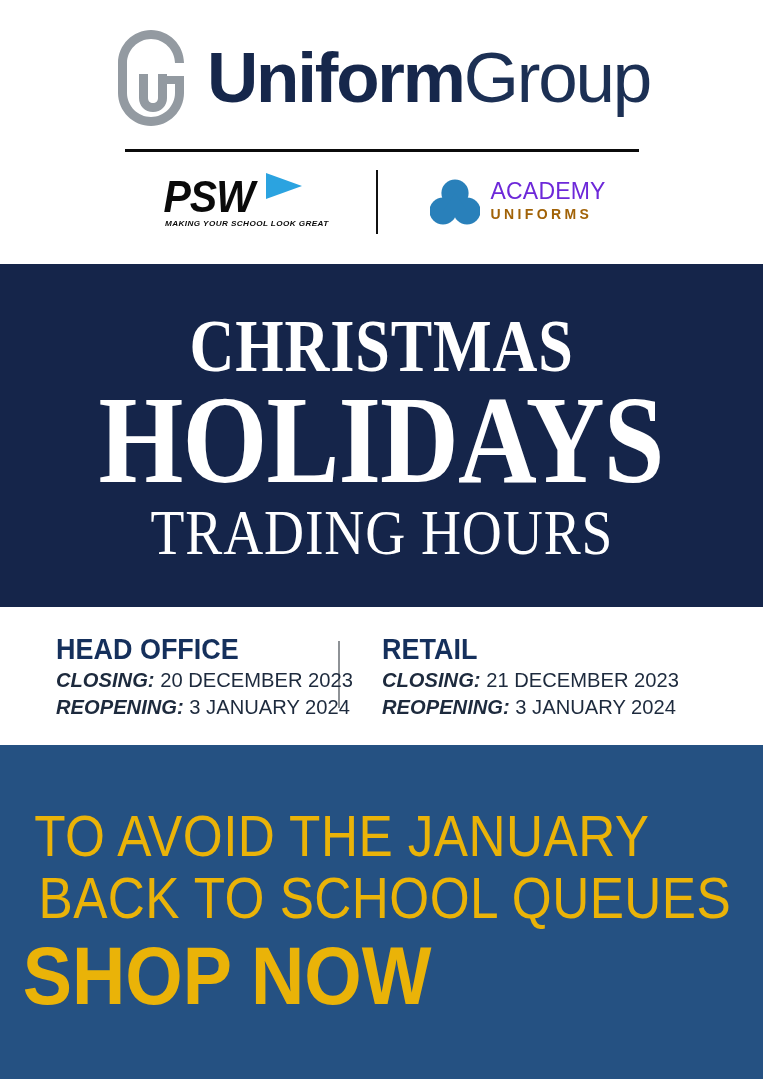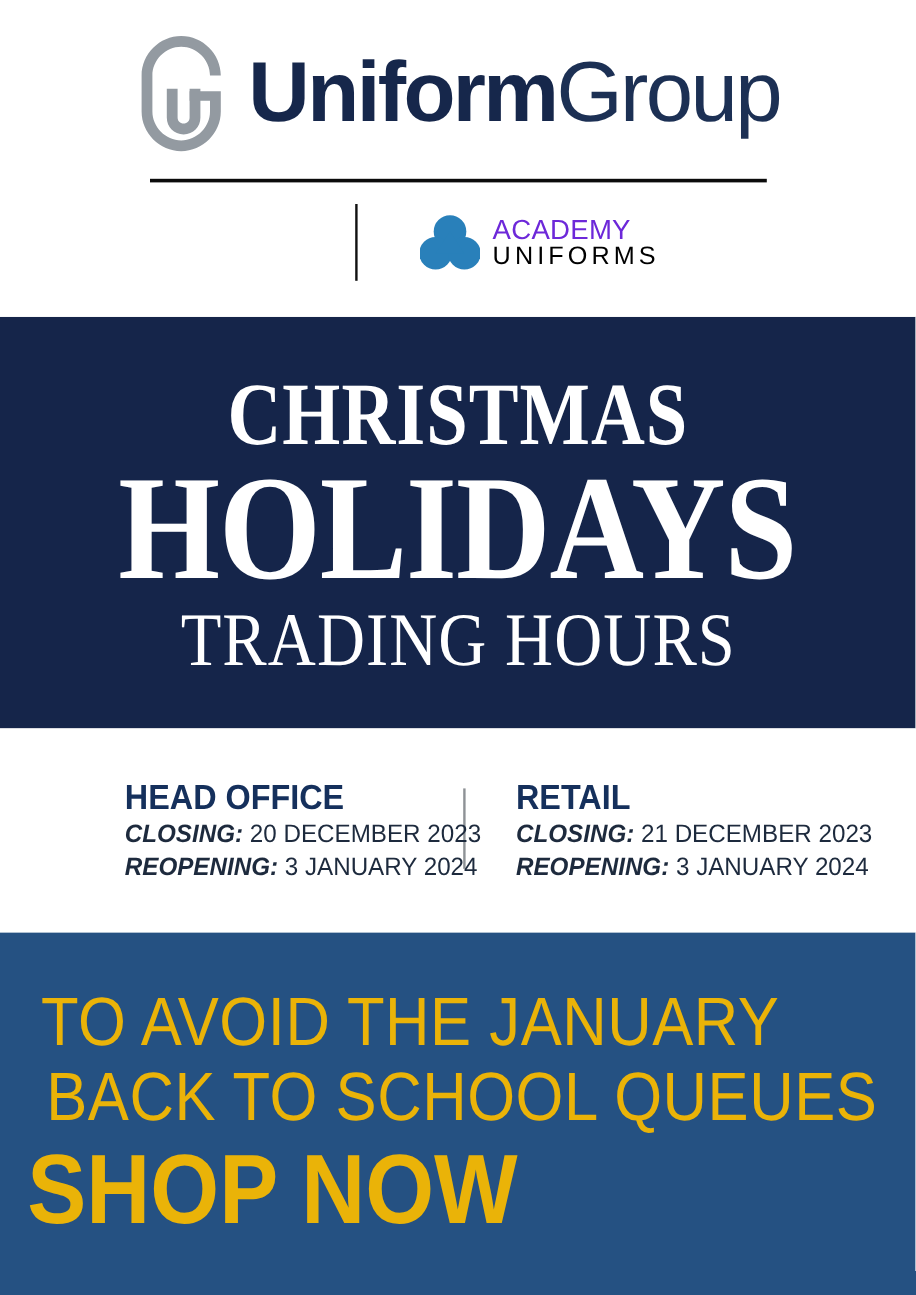--- a/index.html
+++ b/index.html
@@ -158,24 +158,24 @@
     line-height: 1;
   }
   .academy-line1 {
     font-size: 23px;
     font-weight: 400;
     letter-spacing: 0.2px;
     color: #6d28d9;
     line-height: 23px;
   }
   .academy-line2 {
-    font-size: 21px;
-    font-weight: 400;
+    font-size: 14px;
+    font-weight: 700;
     letter-spacing: 3.4px;
-    color: #000000;
+    color: #a16207;
     line-height: 22px;
   }
 
   
   .hero {
     background: #15254a;
     height: 343px;
     flex: 0 0 auto;
     display: flex;
     flex-direction: column;
@@ -209,24 +209,24 @@
     letter-spacing: 1px;
     line-height: 68px;
     transform: scaleX(0.88);
     white-space: nowrap;
     margin-top: 2px;
   }
 
   
   .hours {
     flex: 0 0 auto;
-    height: 170px;
+    height: 138px;
     background: #ffffff;
     display: flex;
-    justify-content: center;
+    justify-content: flex-start;
     align-items: center;
     position: relative;
   }
   .hours-inner {
     display: flex;
     align-items: stretch;
     width: 660px;
     padding-left: 8px;
   }
   .hours-col {
@@ -346,20 +346,25 @@
       <div class="brand-wordmark">
         <span class="wm-bold">Uniform</span><span class="wm-light">Group</span>
       </div>
 
     </div>
 
     <div class="header-rule"></div>
 
     <div class="sub-brands">
 
+      <div class="psw-logo">
+        <div class="psw-word">PSW</div>
+        <div class="psw-arrow"></div>
+        <div class="psw-tagline">MAKING YOUR SCHOOL LOOK GREAT</div>
+      </div>
 
       <div class="sub-brand-divider"></div>
 
       <div class="academy-logo">
         <div class="trefoil">
           <svg width="50" height="46" viewBox="0 0 50 46" xmlns="http://www.w3.org/2000/svg" aria-hidden="true">
             <circle cx="25" cy="14" r="13.6" fill="#2980BA"></circle>
             <circle cx="13" cy="32" r="13.6" fill="#2980BA"></circle>
             <circle cx="37" cy="32" r="13.6" fill="#2980BA"></circle>
             <polygon points="25,14 13,32 37,32" fill="#2980BA"></polygon>

